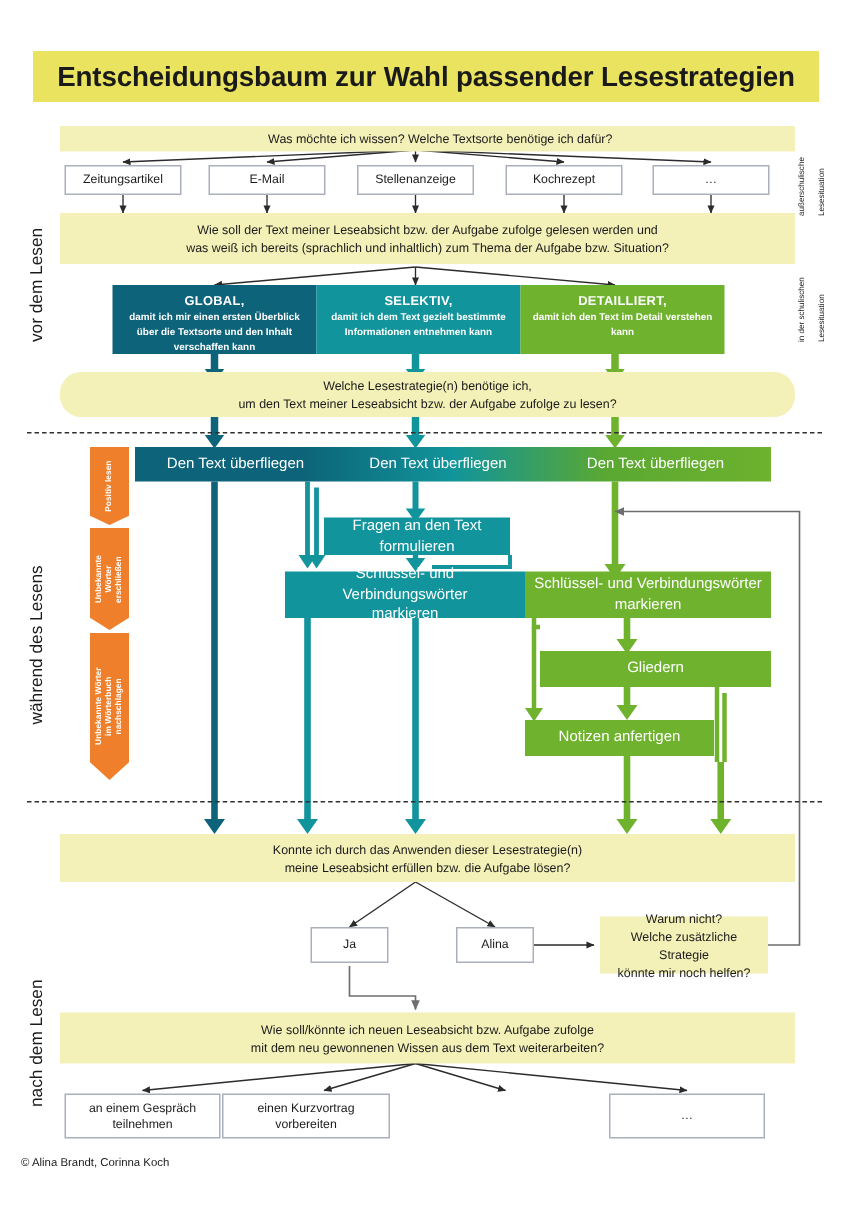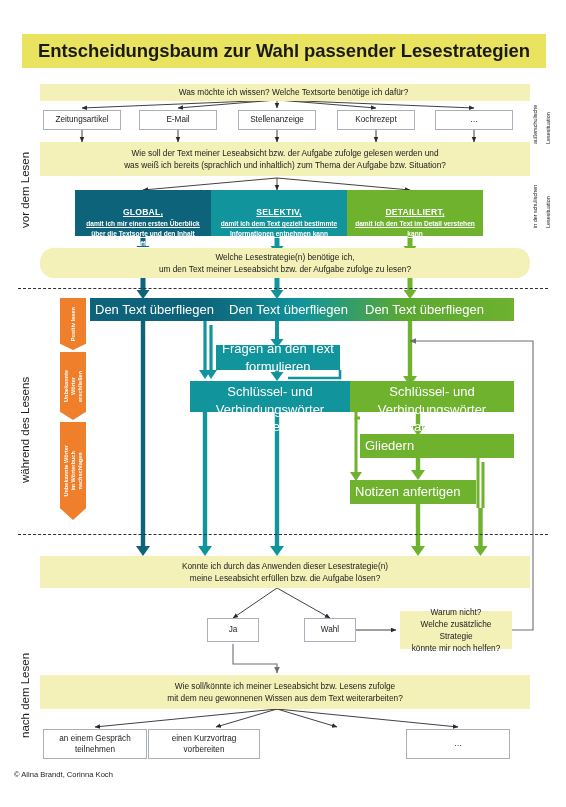--- a/index.html
+++ b/index.html
@@ -31,27 +31,27 @@
     padding:2px 6px;
   }
   .wbox{
     position:absolute; background:#ffffff; border:1px solid #aab0bb;
     display:flex; flex-direction:column; align-items:center; justify-content:center;
     text-align:center; color:#1b1b1b; font-size:8.2px; line-height:1.4;
   }
   .strat{
     position:absolute; display:flex; flex-direction:column;
     align-items:center; justify-content:flex-start;
-    text-align:center; color:#ffffff; padding:17px 7px 4px;text-decoration:underline;
+    text-align:center; color:#ffffff; padding:5px 7px 4px;
   }
   .strat .hd{ font-size:8.6px; font-weight:bold; letter-spacing:.2px; margin-bottom:2px;}
   .strat .sub{ font-size:6.6px; line-height:1.5; font-weight:bold;}
   .act{
-    position:absolute; display:flex; align-items:center; justify-content:flex-start;
-    text-align:center; color:#ffffff; font-size:13px; line-height:1.35; padding:2px 5px;
+    position:absolute; display:flex; align-items:center; justify-content:center;
+    text-align:center; color:#ffffff; font-size:10px; line-height:1.35; padding:2px 5px;
   }
   .gradbar{
     position:absolute;
     background:linear-gradient(90deg,#0d6379 0%,#0d6379 26%,#11949b 50%,#5aa832 74%,#6eb22e 100%);
   }
 
   
   .side{
     position:absolute; color:#1b1b1b; font-size:11.5px;
     writing-mode:vertical-rl; transform:rotate(180deg);
@@ -356,31 +356,31 @@
 
   <div class="qbox" style="left:40px; top:556px; width:490px; height:32px;">
     <div>Konnte ich durch das Anwenden dieser Lesestrategie(n)</div>
     <div>meine Leseabsicht erfüllen bzw. die Aufgabe lösen?</div>
   </div>
 
   <div class="wbox" style="left:207px; top:618px; width:52px; height:24px;">
     <div>Ja</div>
   </div>
   <div class="wbox" style="left:304px; top:618px; width:52px; height:24px;">
-    <div>Wahl</div>
+    <div>Alina</div>
   </div>
 
   <div class="qbox" style="left:400px; top:611px; width:112px; height:38px;">
     <div>Warum nicht?</div>
     <div>Welche zusätzliche Strategie</div>
     <div>könnte mir noch helfen?</div>
   </div>
 
   <div class="qbox" style="left:40px; top:675px; width:490px; height:34px;">
-    <div>Wie soll/könnte ich meiner Leseabsicht bzw. Lesens zufolge</div>
+    <div>Wie soll/könnte ich neuen Leseabsicht bzw. Aufgabe zufolge</div>
     <div>mit dem neu gewonnenen Wissen aus dem Text weiterarbeiten?</div>
   </div>
 
   <div class="wbox" style="left:43px; top:729px; width:104px; height:30px;">
     <div>an einem Gespräch</div>
     <div>teilnehmen</div>
   </div>
   <div class="wbox" style="left:148px; top:729px; width:112px; height:30px;">
     <div>einen Kurzvortrag</div>
     <div>vorbereiten</div>

